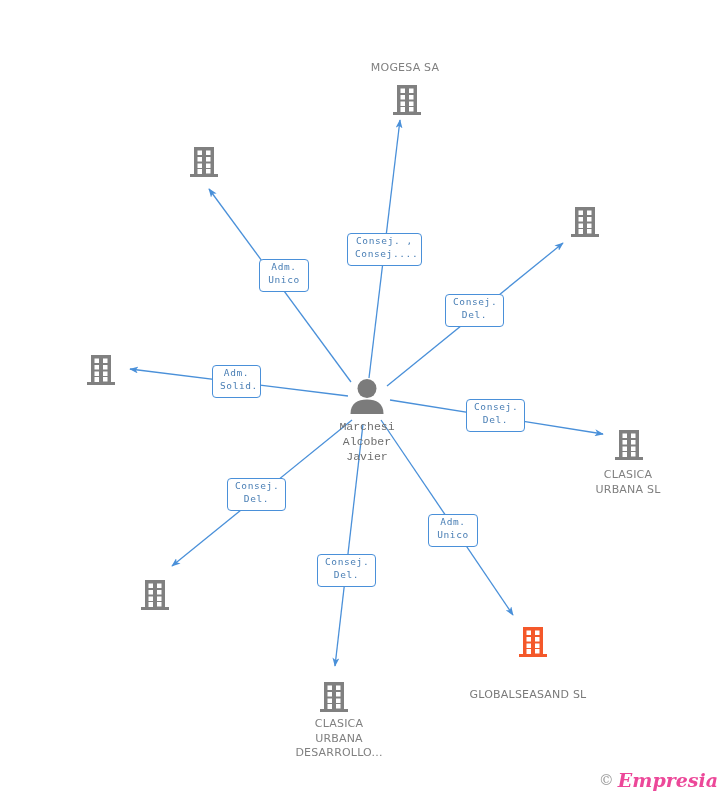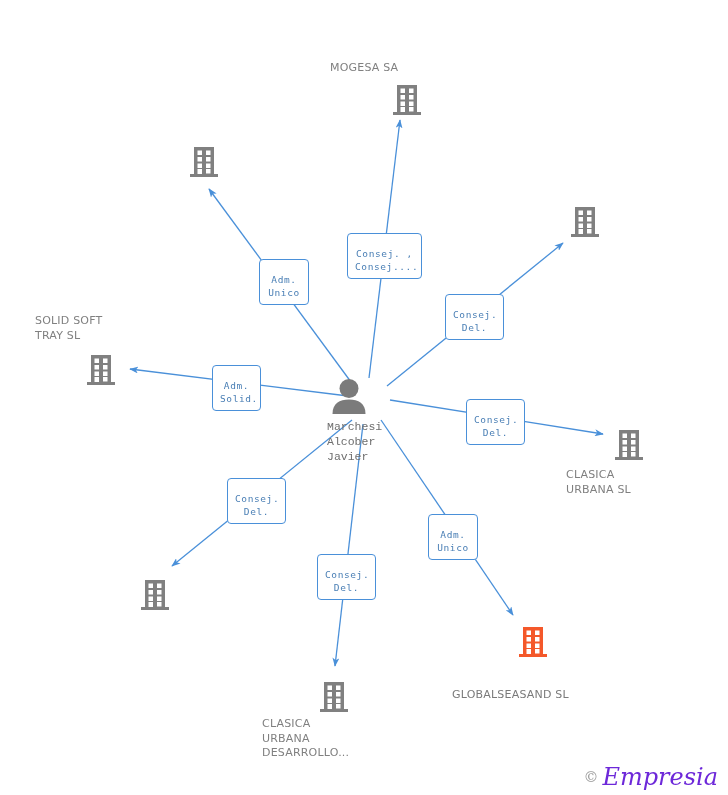--- a/index.html
+++ b/index.html
@@ -19,21 +19,21 @@
   }
   #edges {
     position: absolute;
     left: 0;
     top: 0;
     width: 728px;
     height: 795px;
   }
   .node {
     position: absolute;
-    text-align: left;
+    text-align: center;
   }
   .node-icon {
     display: block;
     margin: 0 auto;
   }
   .node-label {
     display: block;
     font-size: 11px;
     line-height: 14.5px;
     color: #808080;
@@ -56,42 +56,43 @@
     position: absolute;
     background: #ffffff;
     border: 1px solid #4a90d9;
     border-radius: 4px;
     color: #4a7fb5;
     font-size: 9.5px;
     line-height: 13px;
     font-family: "DejaVu Sans Mono", "Liberation Mono", monospace;
     letter-spacing: 0.6px;
     text-align: center;
-    padding: 13px 7px 5px 7px;
+    padding: 0 7px 5px 7px;
     white-space: pre-line;
     box-sizing: border-box;
   }
   #watermark {
     position: absolute;
     right: 10px;
     bottom: 4px;
     display: flex;
     align-items: center;
     gap: 4px;
   }
   .wm-c {
     font-size: 15px;
     color: #9a9a9a;
     font-family: "DejaVu Serif", "Liberation Serif", serif;
   }
   .wm-text {
-    font-size: 24px;
-    color: #6d28d9;
+    font-size: 19px;
+    color: #ec4899;
     font-family: "DejaVu Serif", "Liberation Serif", serif;
     font-style: italic;
+    font-weight: bold;
   }
 </style>
 </head>
 <body>
 
 <div id="canvas">
 
   <svg id="edges" viewBox="0 0 728 795" xmlns="http://www.w3.org/2000/svg">
     <defs>
       <marker id="arrowhead" markerWidth="9" markerHeight="7" refX="8.2" refY="3.5" orient="auto" markerUnits="userSpaceOnUse">
@@ -254,24 +255,20 @@
         <rect x="18" y="18.5" width="4.5" height="4.5" fill="#ffffff"></rect>
         <rect x="9.5" y="24" width="4.5" height="5" fill="#ffffff"></rect>
         <rect x="18" y="24" width="4.5" height="4.5" fill="#ffffff"></rect>
       </svg>
     </span>
   </div>
 
   <div class="node" style="left:330px; top:61px; width:150px;">
     <span class="node-label">MOGESA SA</span>
   </div>
-  <div class="node" style="left:35px; top:314px; width:146px;">
-    <span class="node-label">SOLID SOFT
-TRAY SL</span>
-  </div>
   <div class="node" style="left:566px; top:468px; width:124px;">
     <span class="node-label">CLASICA
 URBANA SL</span>
   </div>
   <div class="node" style="left:262px; top:717px; width:154px;">
     <span class="node-label">CLASICA
 URBANA
 DESARROLLO...</span>
   </div>
   <div class="node" style="left:452px; top:666px; width:152px;">

